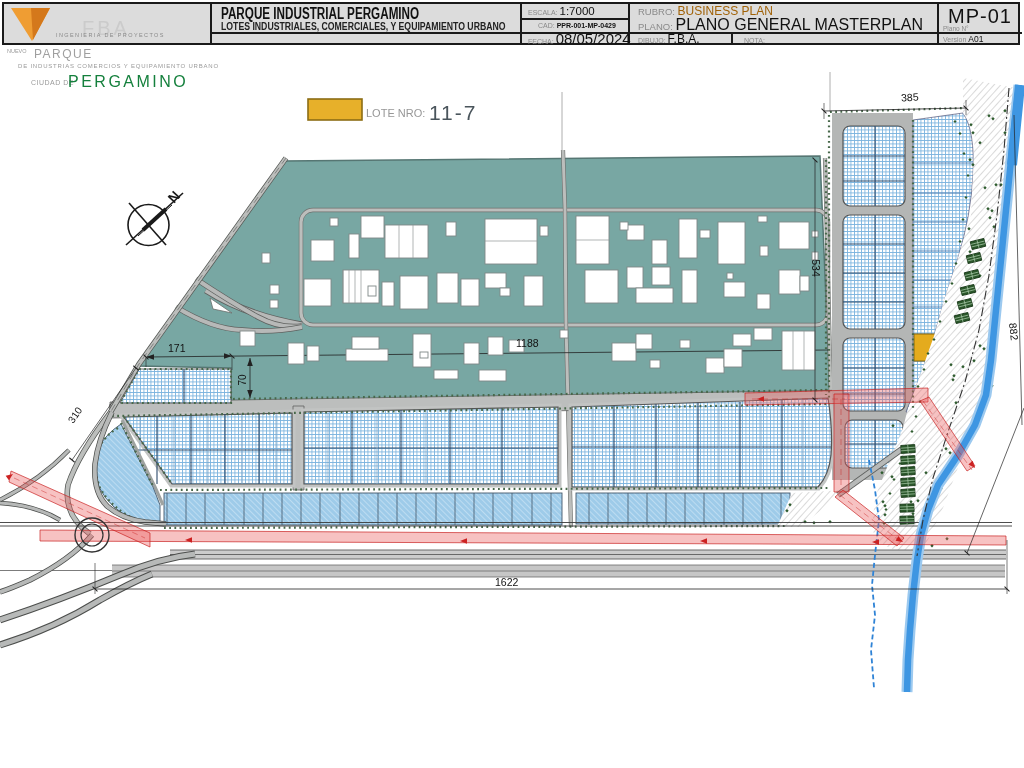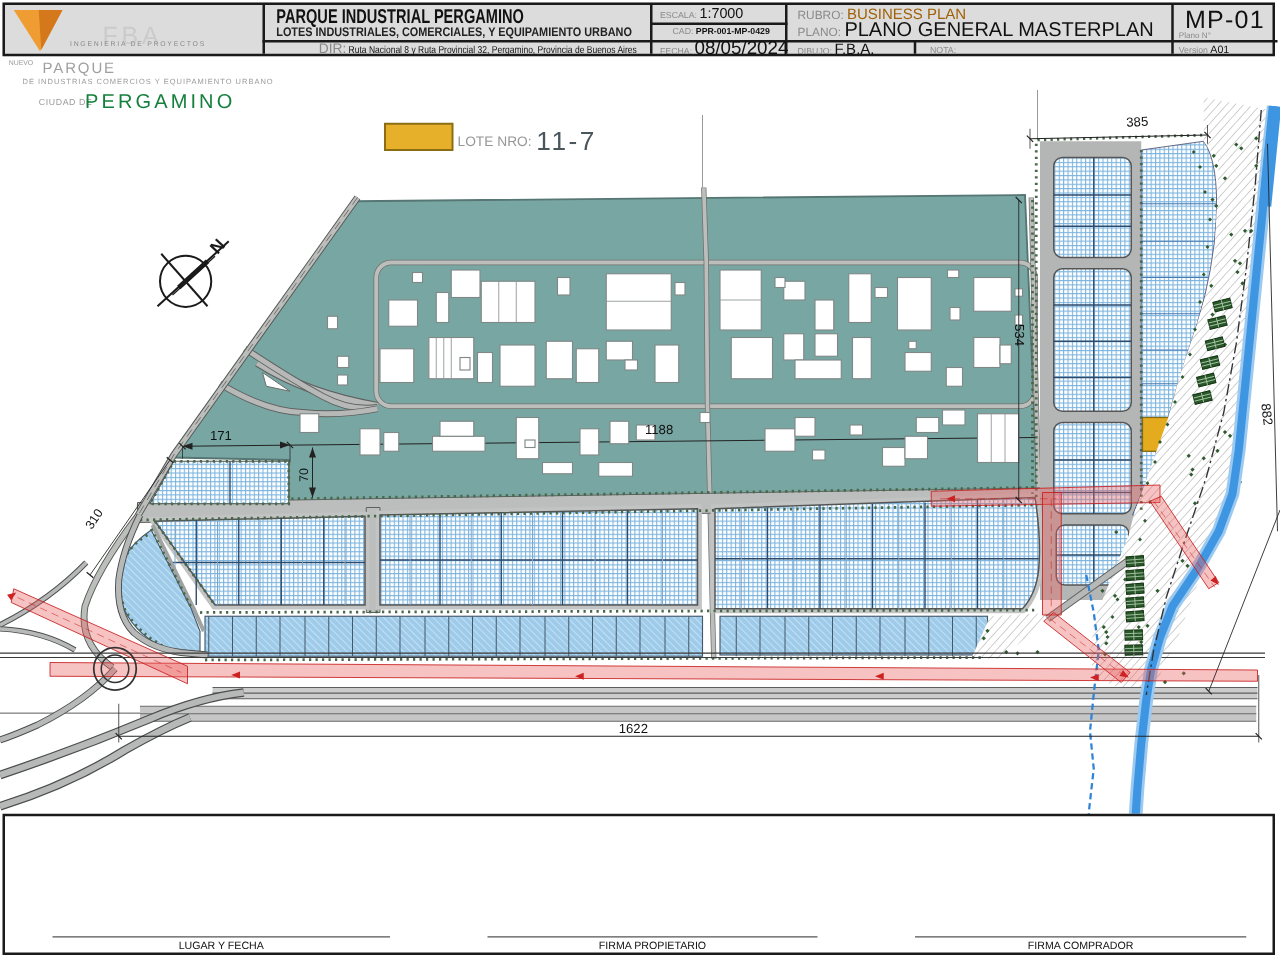--- a/index.html
+++ b/index.html
@@ -388,39 +388,30 @@
   <div style="position:absolute;left:727px;top:28px;width:2px;height:11px;background:#1a1a1a"></div>
 
   <svg width="206" height="39" style="position:absolute;left:0;top:0">
     <text x="78" y="31" font-size="20" fill="#cbcbcb" font-family="Liberation Sans" letter-spacing="3">FBA</text>
     <polygon points="7,4 46,4 28,37" fill="#ef9d33"></polygon>
     <polygon points="27,4 46,4 29,36" fill="#d4781b"></polygon>
     <text x="52" y="33" font-size="5.5px" fill="#8a8a8a" font-family="Liberation Sans" letter-spacing="1.4">INGENIERIA DE PROYECTOS</text>
   </svg>
   <div style="position:absolute;left:217px;top:1px;font:bold 16px 'Liberation Sans';color:#111;transform:scaleX(0.73);transform-origin:0 0;white-space:nowrap">PARQUE INDUSTRIAL PERGAMINO</div>
   <div style="position:absolute;left:217px;top:17px;font:bold 10px 'Liberation Sans';color:#222;transform:scaleX(0.87);transform-origin:0 0;white-space:nowrap">LOTES INDUSTRIALES, COMERCIALES, Y EQUIPAMIENTO URBANO</div>
-  <div style="position:absolute;left:251px;top:29px;font:11px 'Liberation Sans';color:#8a8a8a;white-space:nowrap">DIR:<span style="display:inline-block;font-size:8px;color:#111;transform:scaleX(0.85);transform-origin:0 0">&nbsp;Ruta Nacional 8 y Ruta Provincial 32, Pergamino, Provincia de Buenos Aires</span></div>
   <div style="position:absolute;left:524px;top:2px;font:7px/10px 'Liberation Sans';color:#8a8a8a">ESCALA: <span style="font-size:11.5px;color:#111">1:7000</span></div>
   <div style="position:absolute;left:534px;top:17px;font:7px/9px 'Liberation Sans';color:#8a8a8a">CAD: <span style="font-size:7px;color:#111;font-weight:bold">PPR-001-MP-0429</span></div>
   <div style="position:absolute;left:524px;top:30px;font:7px/10px 'Liberation Sans';color:#8a8a8a">FECHA: <span style="font-size:15px;color:#111">08/05/2024</span></div>
   <div style="position:absolute;left:634px;top:2px;font:9.5px/11px 'Liberation Sans';color:#8a8a8a">RUBRO:&nbsp;<span style="font-size:12px;color:#a16207">BUSINESS PLAN</span></div>
   <div style="position:absolute;left:634px;top:15px;font:9.5px/11px 'Liberation Sans';color:#8a8a8a">PLANO:&nbsp;<span style="font-size:16px;color:#111">PLANO GENERAL MASTERPLAN</span></div>
   <div style="position:absolute;left:634px;top:31px;font:7px/9px 'Liberation Sans';color:#8a8a8a">DIBUJO: <span style="font-size:12px;color:#111">F.B.A.</span></div>
   <div style="position:absolute;left:740px;top:32px;font:7px/9px 'Liberation Sans';color:#8a8a8a">NOTA:</div>
   <div style="position:absolute;left:944px;top:0px;width:76px;text-align:left;font:20px/24px 'Liberation Sans';letter-spacing:1px;color:#111">MP-01</div>
   <div style="position:absolute;left:939px;top:20.5px;font:6.5px/7px 'Liberation Sans';color:#8a8a8a">Plano N°</div>
   <div style="position:absolute;left:939px;top:31px;font:7px/9px 'Liberation Sans';color:#8a8a8a">Version <span style="font-size:8.5px;color:#111;font-weight:normal">A01</span></div>
 </div>
 <div style="position:absolute;left:7px;top:48px;font:5.5px 'Liberation Sans';color:#9a9a9a">NUEVO</div>
 <div style="position:absolute;left:34px;top:47px;font:12px 'Liberation Sans';letter-spacing:1.5px;color:#9f9f9f">PARQUE</div>
 <div style="position:absolute;left:18px;top:63px;font:6px 'Liberation Sans';letter-spacing:0.8px;color:#9a9a9a">DE INDUSTRIAS COMERCIOS Y EQUIPAMIENTO URBANO</div>
 <div style="position:absolute;left:31px;top:79px;font:7px 'Liberation Sans';letter-spacing:0.5px;color:#9a9a9a">CIUDAD DE</div>
 <div style="position:absolute;left:68px;top:73px;font:16px 'Liberation Sans';letter-spacing:2.5px;color:#15803d">PERGAMINO</div>
 
-<div style="position:absolute;left:2px;top:651px;width:1018px;height:113px;border:2px solid #1a1a1a;box-sizing:border-box;background:#fff">
-  <div style="position:absolute;left:38px;top:96px;width:270px;border-top:1px solid #555"></div>
-  <div style="position:absolute;left:386px;top:96px;width:264px;border-top:1px solid #555"></div>
-  <div style="position:absolute;left:728px;top:96px;width:265px;border-top:1px solid #555"></div>
-  <div style="position:absolute;left:38px;top:98px;width:270px;text-align:center;font:8.5px 'Liberation Sans';color:#111">LUGAR Y FECHA</div>
-  <div style="position:absolute;left:386px;top:98px;width:264px;text-align:center;font:8.5px 'Liberation Sans';color:#111">FIRMA PROPIETARIO</div>
-  <div style="position:absolute;left:728px;top:98px;width:265px;text-align:center;font:8.5px 'Liberation Sans';color:#111">FIRMA COMPRADOR</div>
-</div>
 
 </div>
 </body></html>

